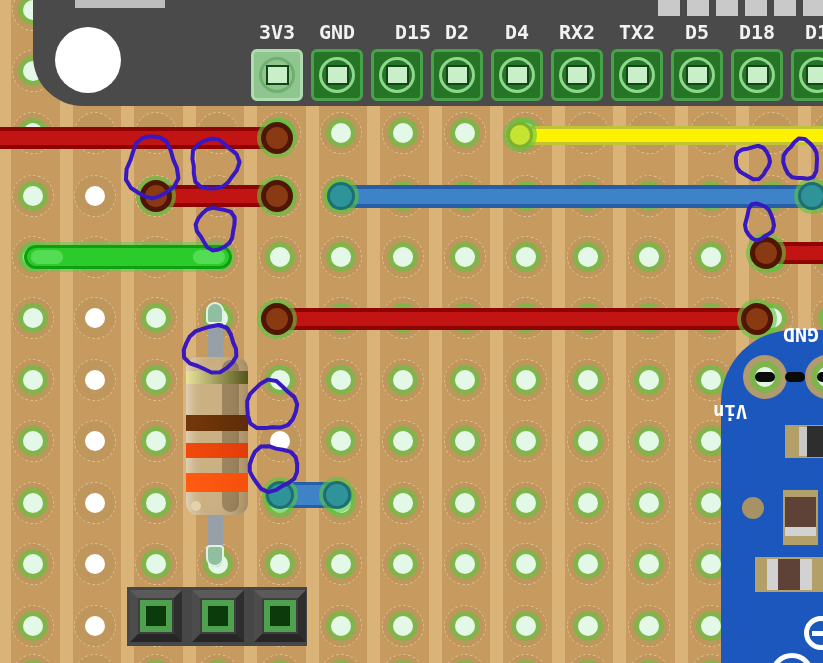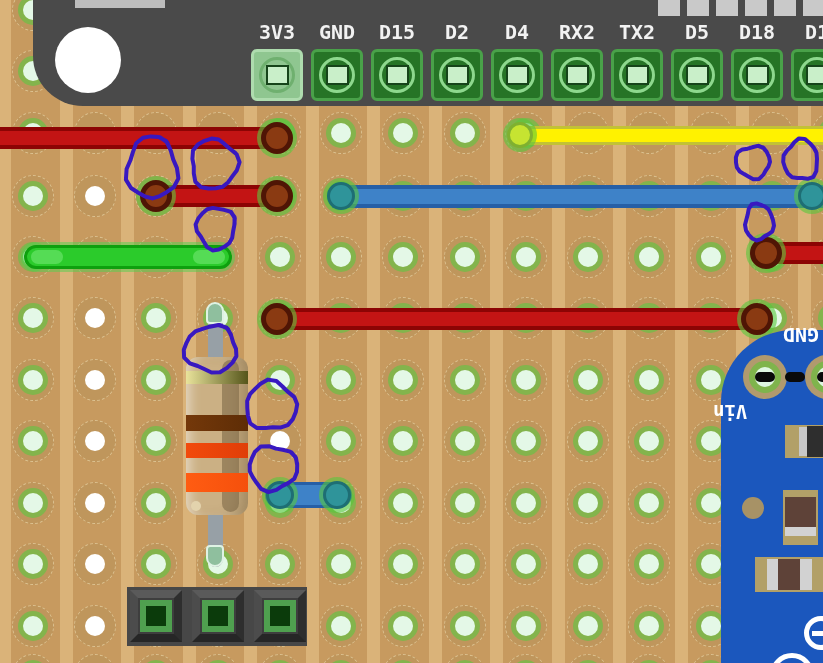--- a/index.html
+++ b/index.html
@@ -703,21 +703,21 @@
           <div class="pring">
             <div class="psq"></div>
           </div>
         </div>
         <div class="pinlbl" style="left: 304px;">GND</div>
         <div class="pad" style="left: 304px;">
           <div class="pring">
             <div class="psq"></div>
           </div>
         </div>
-        <div class="pinlbl" style="left: 364px;">D15</div>
+        <div class="pinlbl" style="left: 380px;">D15</div>
         <div class="pad" style="left: 364px;">
           <div class="pring">
             <div class="psq"></div>
           </div>
         </div>
         <div class="pinlbl" style="left: 424px;">D2</div>
         <div class="pad" style="left: 424px;">
           <div class="pring">
             <div class="psq"></div>
           </div>

